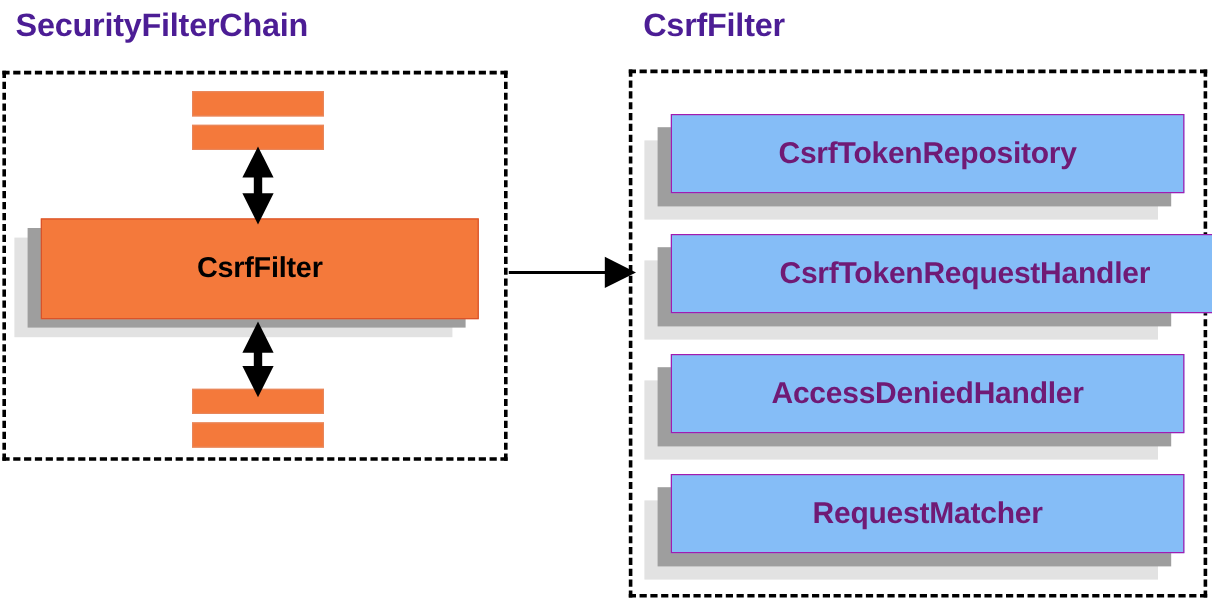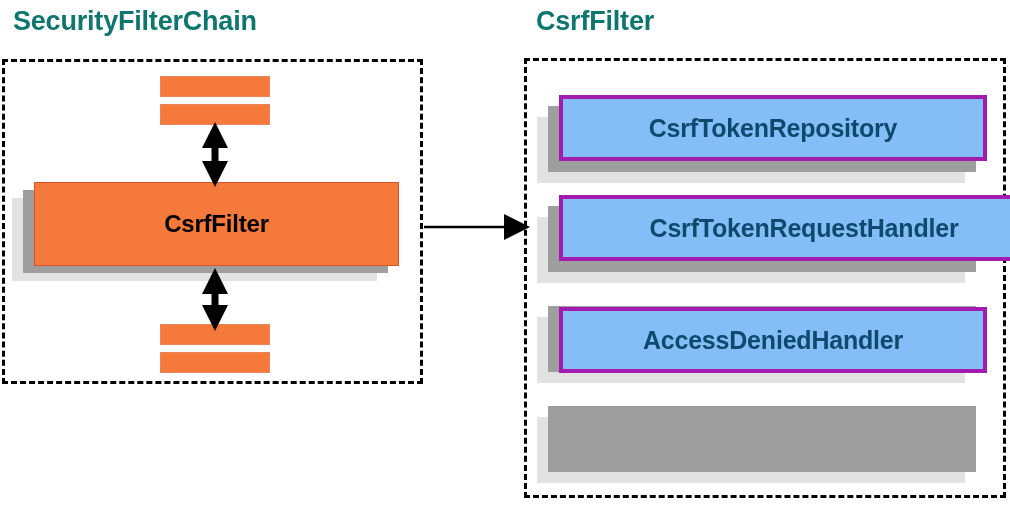--- a/index.html
+++ b/index.html
@@ -16,21 +16,21 @@
     height: 505px;
     background: #ffffff;
     overflow: hidden;
   }
 
   
   .panel-title {
     position: absolute;
     font-weight: bold;
     font-size: 27px;
-    color: #0f766e;
+    color: #4c1d95;
     letter-spacing: -0.2px;
     white-space: nowrap;
     line-height: 1;
   }
   #title-left  { left: 13px;  top: 8px; }
   #title-right { left: 536px; top: 8px; }
 
   
   .panel {
     position: absolute;
@@ -67,26 +67,26 @@
     position: absolute;
     background: #f4793b;
     border: 1px solid #e8865a;
     box-sizing: border-box;
   }
 
   
   .blue-box {
     position: absolute;
     background: #85bdf7;
-    border: 4px solid #a21caf;
+    border: 1px solid #a21caf;
     box-sizing: border-box;
     display: flex;
     align-items: center;
     justify-content: center;
-    color: #0c4a6e;
+    color: #701a75;
     font-weight: bold;
     font-size: 25px;
     letter-spacing: -0.2px;
     white-space: nowrap;
   }
 
   
   #arrow-layer {
     position: absolute;
     left: 0;
@@ -128,26 +128,29 @@
   </div>
 
   <div class="shadow-far" style="left:537px; top:217px; width:428px; height:66px;"></div>
   <div class="shadow-near" style="left:548px; top:206px; width:428px; height:66px;"></div>
   <div class="blue-box" style="left:559px; top:195px; width:490px; height:66px;">
     <span>CsrfTokenRequestHandler</span>
   </div>
 
   <div class="shadow-far" style="left:537px; top:317px; width:428px; height:66px;"></div>
   <div class="shadow-near" style="left:548px; top:306px; width:428px; height:66px;"></div>
-  <div class="blue-box" style="left:559px; top:307px; width:428px; height:66px;justify-content:center;">
+  <div class="blue-box" style="left:559px; top:295px; width:428px; height:66px;justify-content:center;">
     <span>AccessDeniedHandler</span>
   </div>
 
   <div class="shadow-far" style="left:537px; top:417px; width:428px; height:66px;"></div>
   <div class="shadow-near" style="left:548px; top:406px; width:428px; height:66px;"></div>
+  <div class="blue-box" style="left:559px; top:395px; width:428px; height:66px;">
+    <span>RequestMatcher</span>
+  </div>
 
   <svg id="arrow-layer" viewBox="0 0 1010 505">
 
     <g>
       <line x1="215" y1="133" x2="215" y2="176" stroke="#000000" stroke-width="7"></line>
       <polygon points="215,122 202,148 228,148" fill="#000000"></polygon>
       <polygon points="215,187 202,161 228,161" fill="#000000"></polygon>
     </g>
 
     <g>

